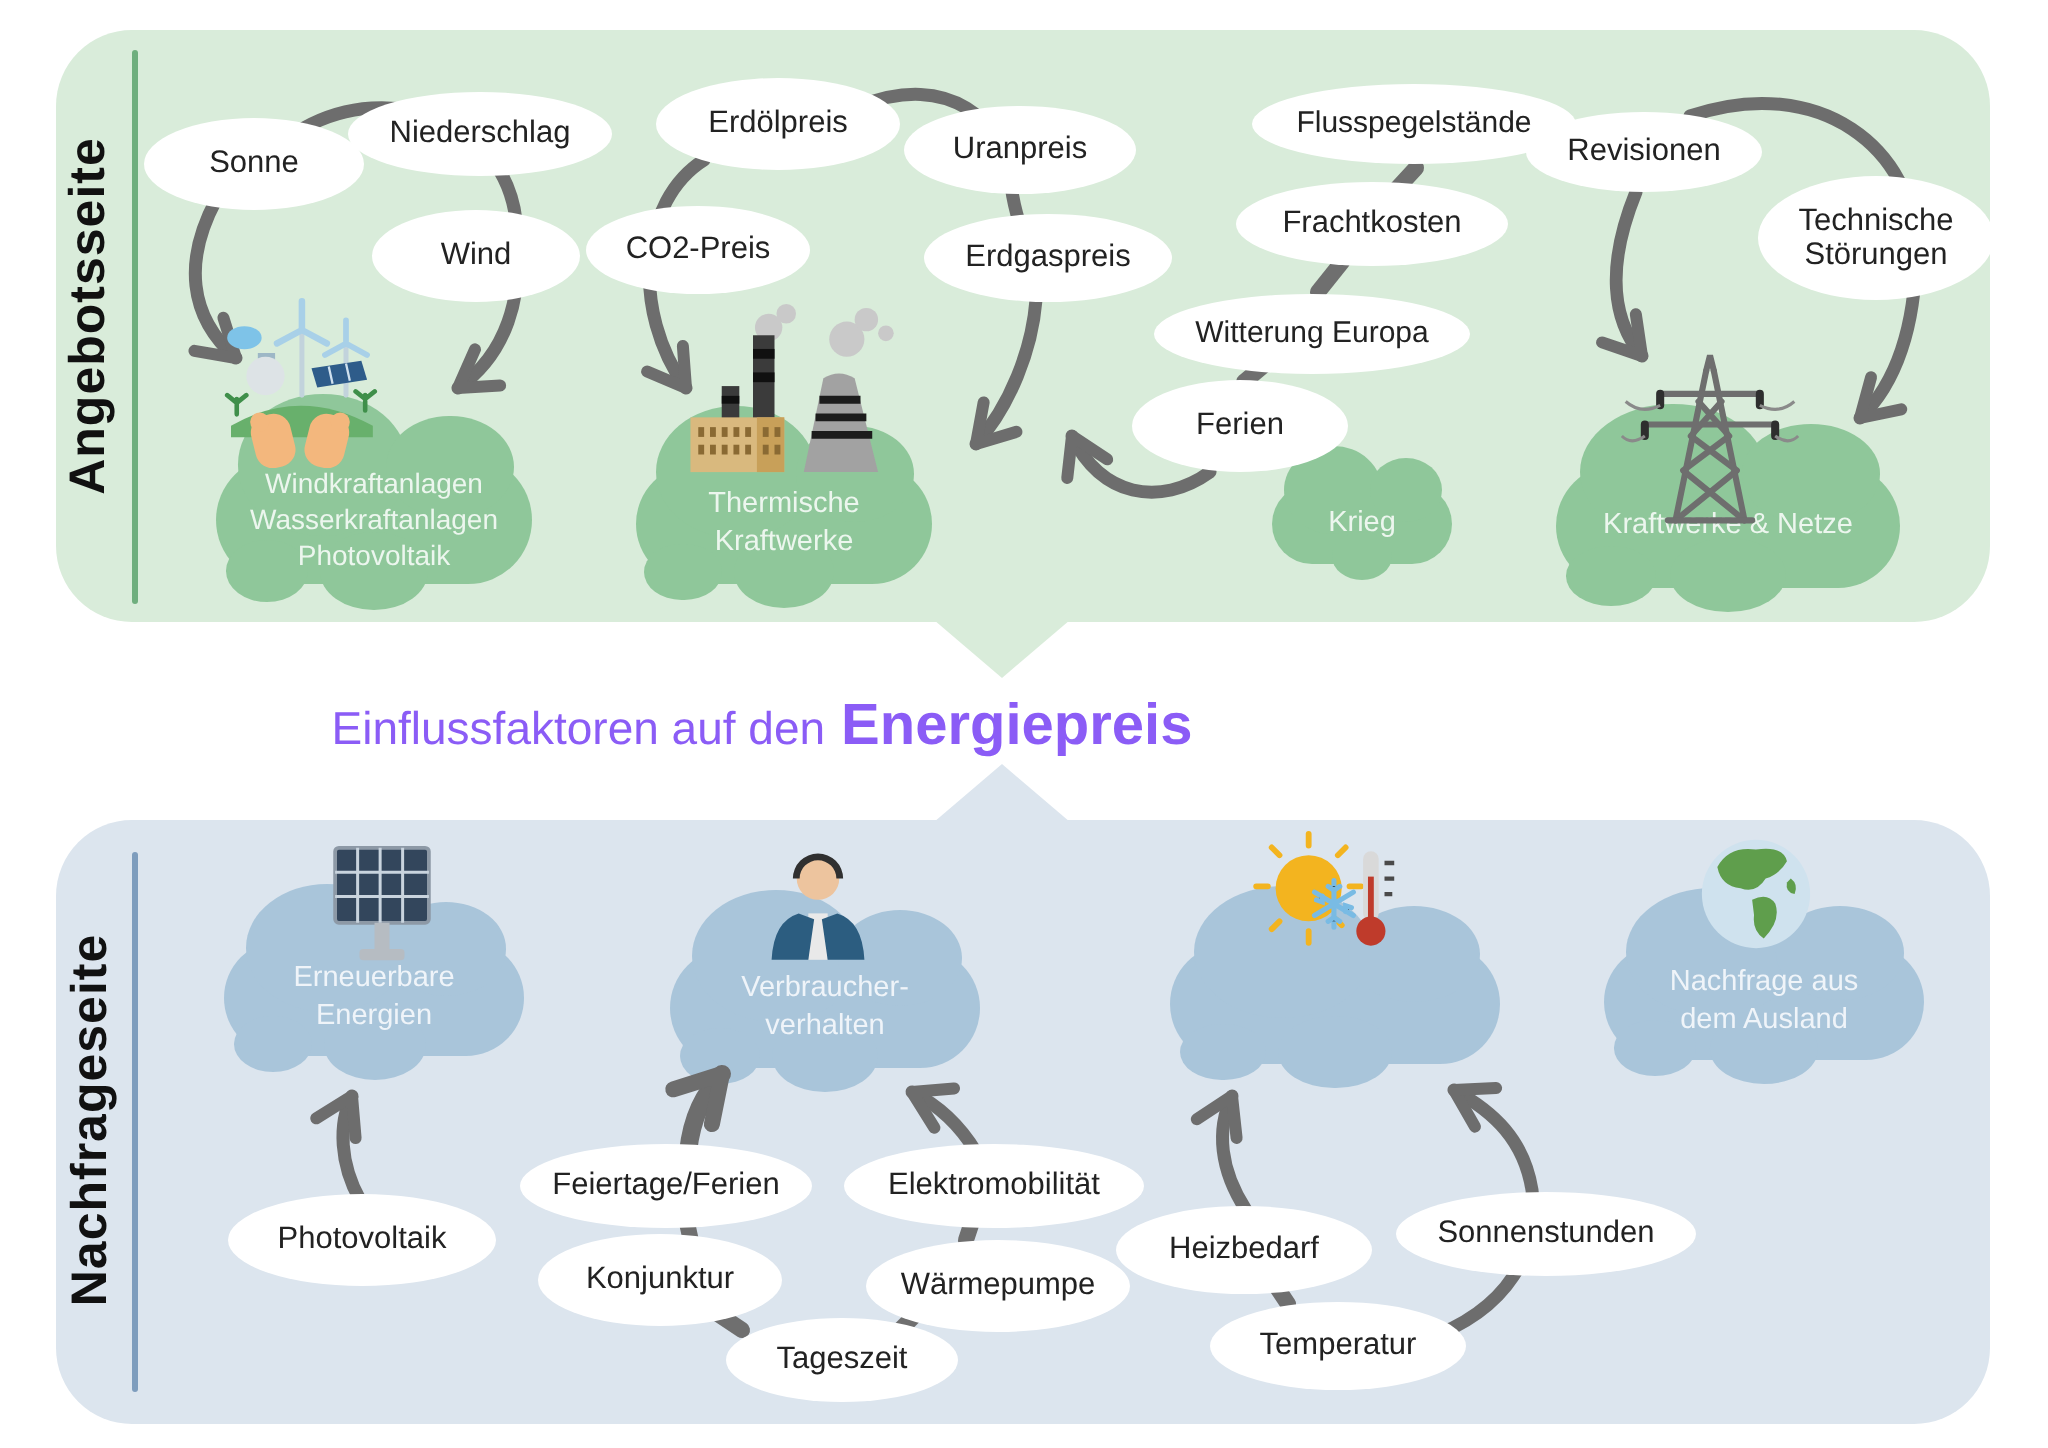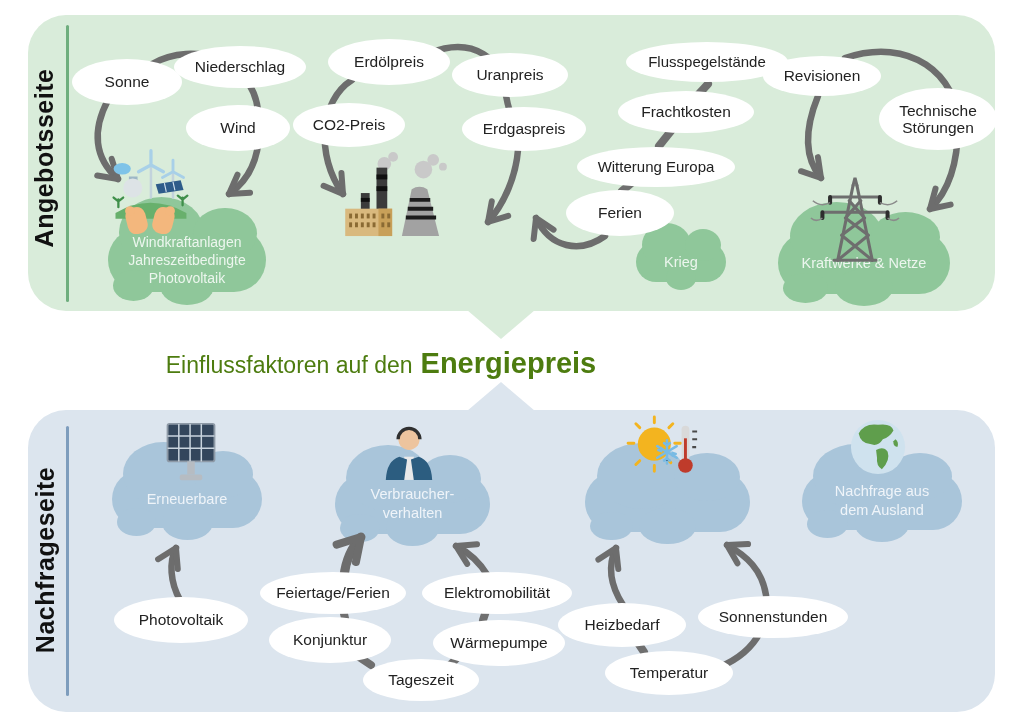--- a/index.html
+++ b/index.html
@@ -15,21 +15,21 @@
   .tri-up { position:absolute; left:467px; top:382px; width:0; height:0;
     border-left:34px solid transparent; border-right:34px solid transparent; border-bottom:29px solid #dce5ee; }
   .vline { position:absolute; width:3px; border-radius:2px; }
   .vline.supply { left:66px; top:25px; height:277px; background:#6fae7e; }
   .vline.demand { left:66px; top:426px; height:270px; background:#7e9dbd; }
   .vlabel { position:absolute; text-align:center; font-weight:bold; color:#111;
     font-size:25px; letter-spacing:0.5px; z-index:6; }
   .vlabel.supply { left:-64px; top:142px; width:220px; height:32px; transform:rotate(-90deg); }
   .vlabel.demand { left:-73px; top:544px; width:240px; height:32px; transform:rotate(-90deg); }
   .title { position:absolute; left:131px; top:344px; width:500px; text-align:center;
-    color:#4d7c0f; font-size:23px; line-height:38px; z-index:6; white-space:nowrap; }
+    color:#8b5cf6; font-size:23px; line-height:38px; z-index:6; white-space:nowrap; }
   .title .hl { font-size:29px; font-weight:bold; margin-left:8px; }
   .bubble { position:absolute; background:#ffffff; border-radius:50%;
     display:flex; align-items:center; justify-content:center; text-align:center;
     font-size:15.5px; color:#222; line-height:1.12; z-index:5; padding:0 6px; box-sizing:border-box; }
   .cloud { position:absolute; z-index:2; border-radius:40px; }
   .cloud.green { background:#8fc79a; }
   .cloud.blue  { background:#a9c5da;text-decoration:underline; }
   .cloud::before { content:""; position:absolute; background:inherit; border-radius:50%;
     width:54%; height:110%; top:-48%; left:7%; }
   .cloud::after { content:""; position:absolute; background:inherit; border-radius:50%;
@@ -62,43 +62,52 @@
 
   <div class="title">
     <span>Einflussfaktoren auf den</span><span class="hl">Energiepreis</span>
   </div>
 
   <div class="cloud green" style="left:108px;top:228px;width:158px;height:64px">
     <span class="bump"></span>
     <span class="bump2"></span>
     <div class="cloud-text" style="font-size:14px">
       <div>Windkraftanlagen</div>
-      <div>Jahreszeitbedingte</div>
+      <div>Wasserkraftanlagen</div>
       <div>Photovoltaik</div>
     </div>
   </div>
+  <div class="cloud green" style="left:318px;top:232px;width:148px;height:60px">
+    <span class="bump"></span>
+    <span class="bump2"></span>
+    <div class="cloud-text">
+      <div>Thermische</div>
+      <div>Kraftwerke</div>
+    </div>
+  </div>
   <div class="cloud green" style="left:636px;top:242px;width:90px;height:40px">
     <span class="bump"></span>
     <div class="cloud-text">
       <div>Krieg</div>
     </div>
   </div>
   <div class="cloud green" style="left:778px;top:232px;width:172px;height:62px">
     <span class="bump"></span>
     <span class="bump2"></span>
     <div class="cloud-text">
       <div>Kraftwerke &amp; Netze</div>
     </div>
   </div>
 
   <div class="cloud blue" style="left:112px;top:470px;width:150px;height:58px">
     <span class="bump"></span>
     <span class="bump2"></span>
     <div class="cloud-text">
       <div>Erneuerbare</div>
+      <div>Energien</div>
     </div>
   </div>
   <div class="cloud blue" style="left:335px;top:474px;width:155px;height:60px">
     <span class="bump"></span>
     <span class="bump2"></span>
     <div class="cloud-text">
       <div>Verbraucher-</div>
       <div>verhalten</div>
     </div>
   </div>

